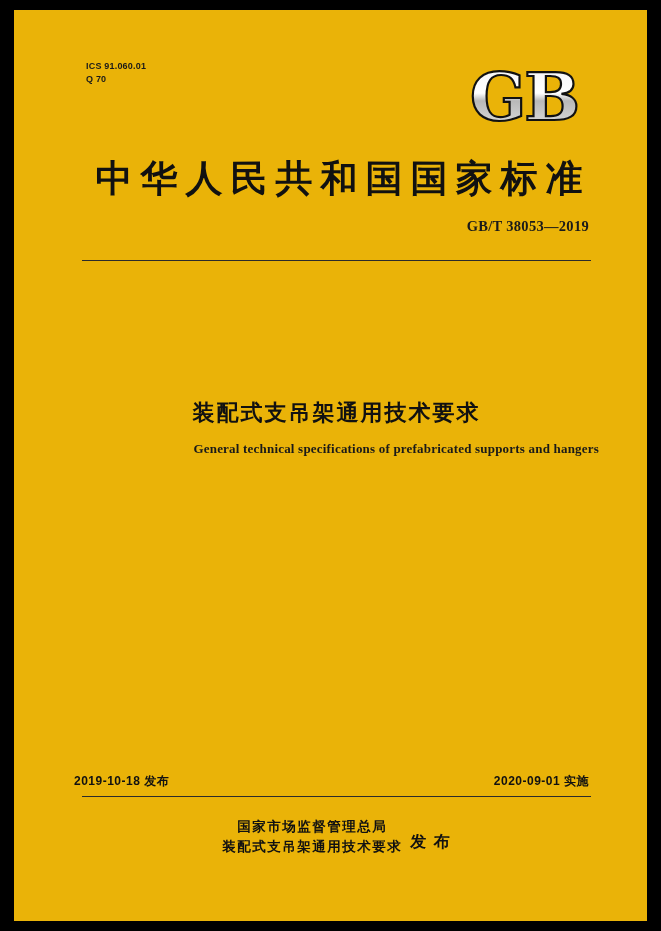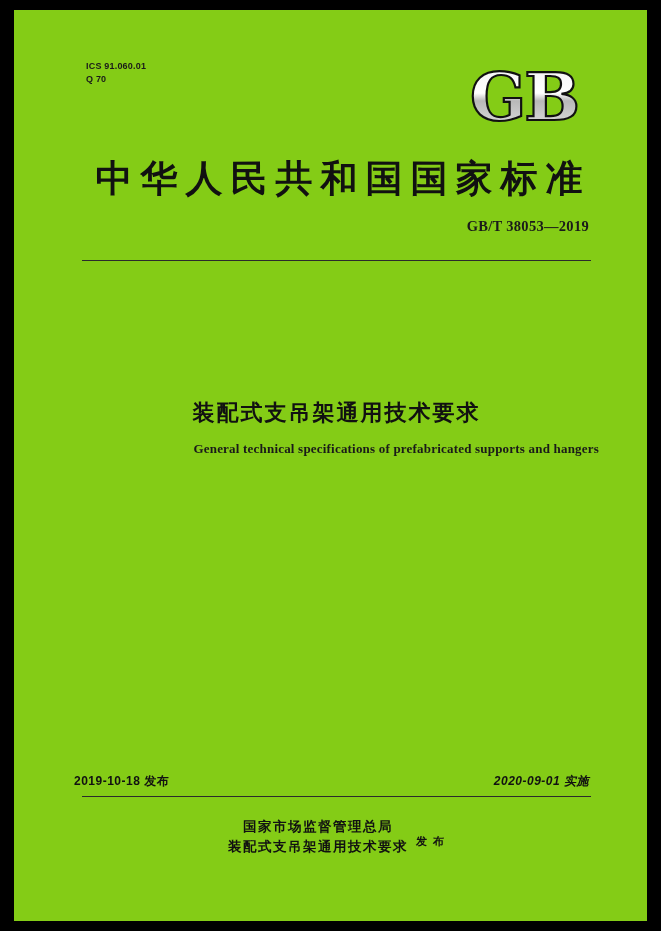--- a/index.html
+++ b/index.html
@@ -12,21 +12,21 @@
     height: 931px;
     overflow: hidden;
     font-family: "Liberation Sans", sans-serif;
   }
   .page {
     position: absolute;
     left: 14px;
     top: 10px;
     width: 633px;
     height: 911px;
-    background: #84cc16;
+    background: #eab308;
     box-sizing: border-box;
   }
   .inner {
     position: absolute;
     left: 60px;
     top: 40px;
     right: 48px;
     bottom: 36px;
   }
 
@@ -129,21 +129,20 @@
   }
   .date-right {
     position: absolute;
     right: 10px;
     bottom: 95px;
     font-family: "Liberation Sans", sans-serif;
     font-weight: bold;
     font-size: 12px;
     color: #111111;
     letter-spacing: 0.5px;
-    font-style: italic;
   }
   .rule-bottom {
     position: absolute;
     left: 8px;
     right: 8px;
     bottom: 88px;
     height: 1px;
     background: #2b2b2b;
   }
 
@@ -168,21 +167,21 @@
     display: inline-block;
     vertical-align: middle;
     text-align: center;
   }
   .issue-word {
     display: inline-block;
     vertical-align: middle;
     margin-left: 8px;
     font-family: "DejaVu Serif", "Liberation Serif", serif;
     font-weight: bold;
-    font-size: 11px;
+    font-size: 16px;
     letter-spacing: 1px;
     color: #111111;
     padding-top: 10px;
   }
 </style>
 </head>
 <body>
 
 <div class="page">
   <div class="inner">

